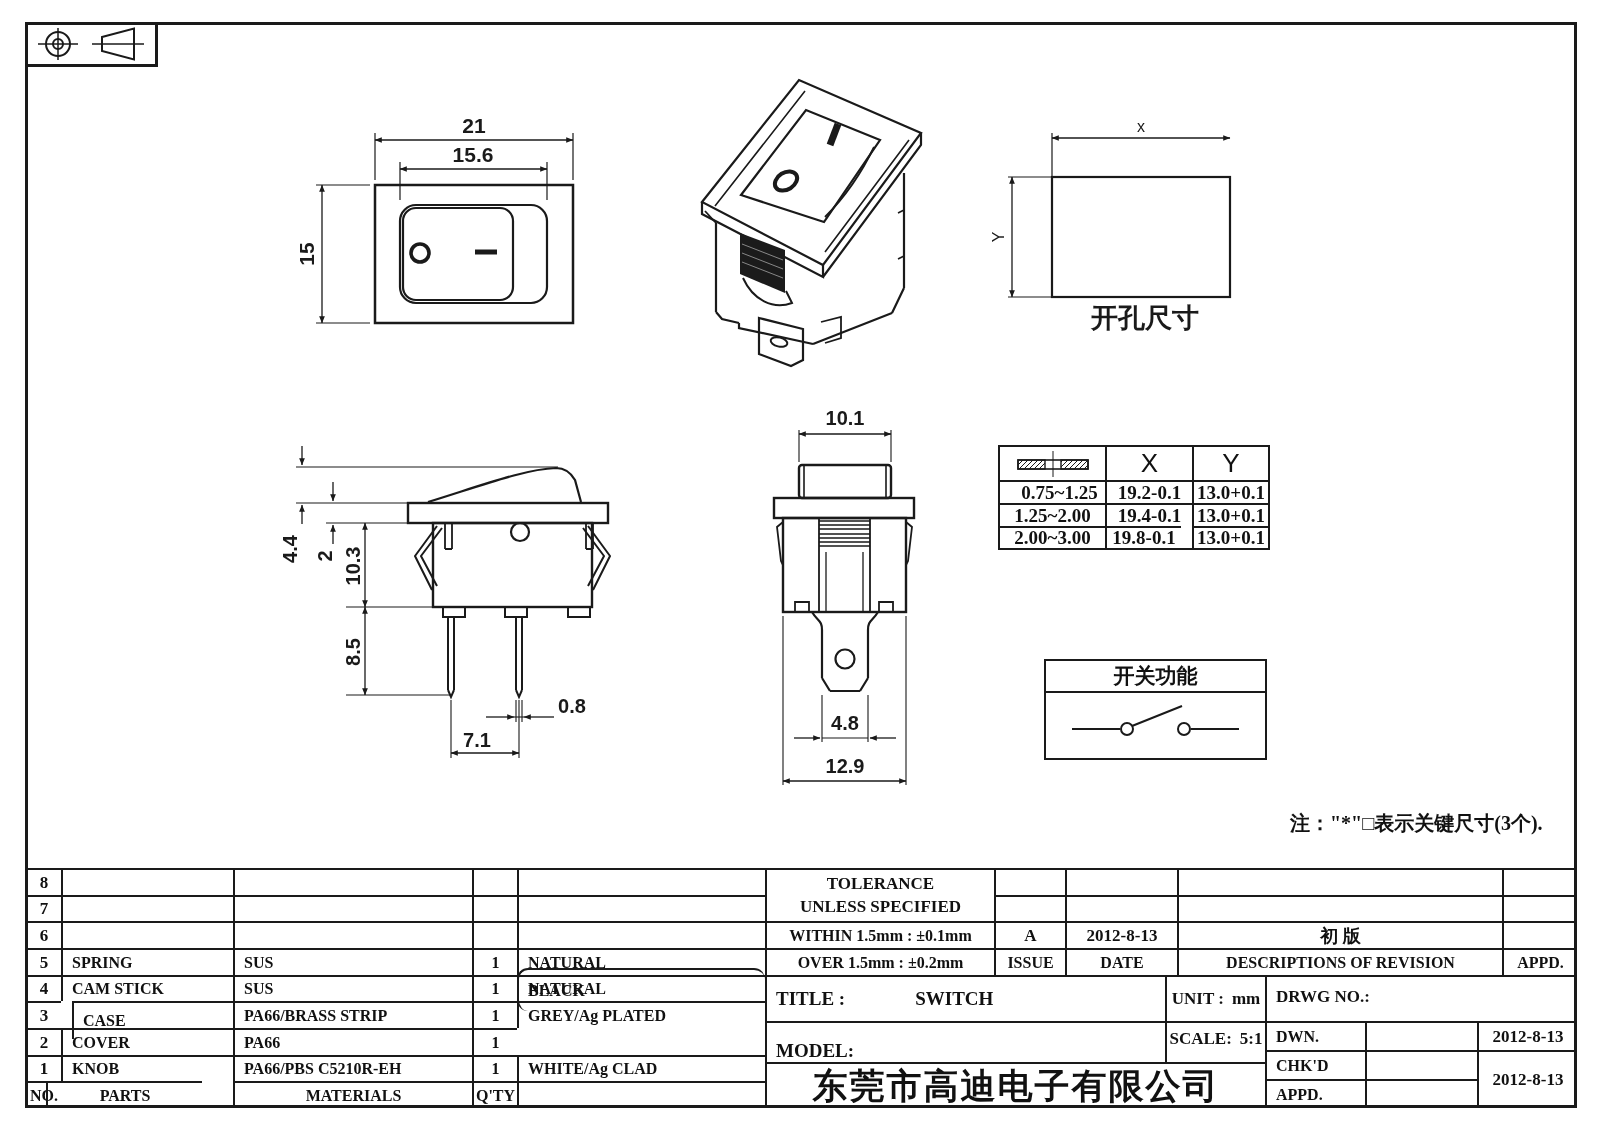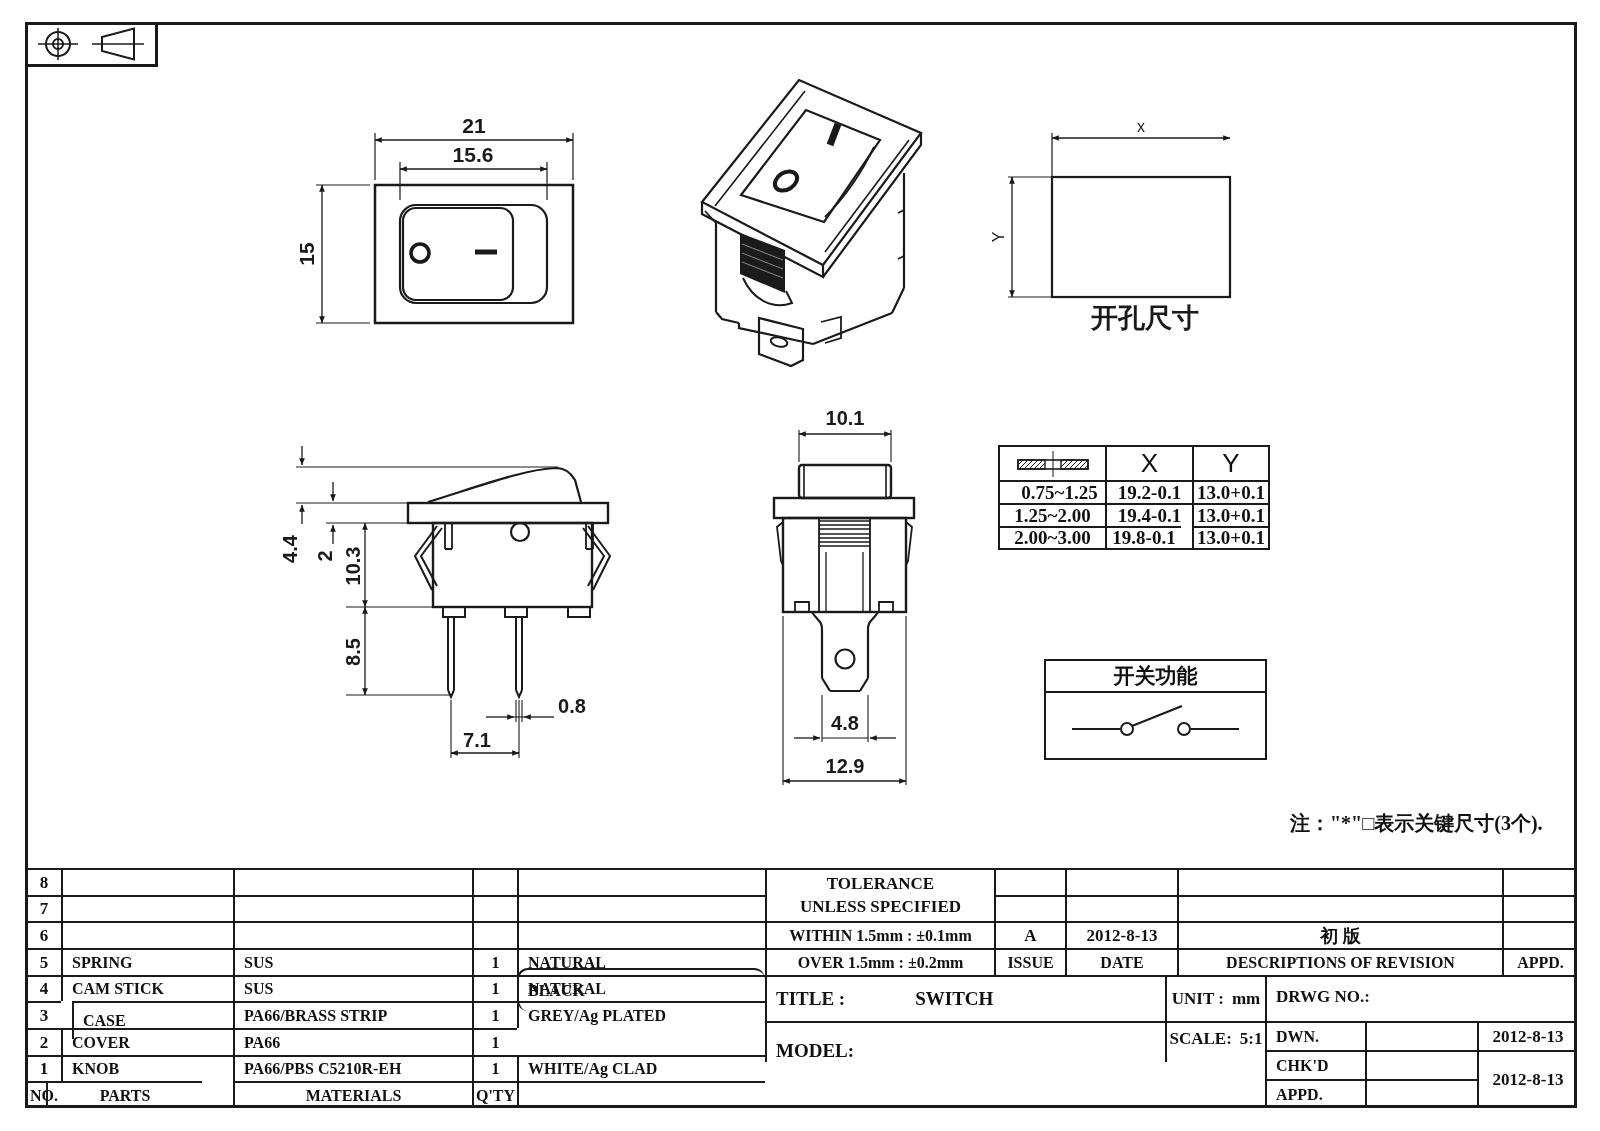--- a/index.html
+++ b/index.html
@@ -315,20 +315,21 @@
     <span>UNIT :</span>
     <span>mm</span>
   </div>
   <div class="cell cl f17" style="left:1265px;top:975px;width:312px;height:46px;align-items:flex-start;padding-top:10px;">DRWG NO.:</div>
 
   <div class="cell cl f19" style="left:765px;top:1021px;width:400px;height:41px;align-items:flex-start;padding-top:17px;">MODEL:</div>
   <div class="cell cc f17" style="left:1165px;top:1021px;width:100px;height:41px;gap:8px;align-items:flex-start;padding-top:6px;">
     <span>SCALE:</span>
     <span>5:1</span>
   </div>
+  <div class="cell cc company" style="left:765px;top:1062px;width:500px;height:46px;font-family:'Liberation Sans',sans-serif;">东莞市高迪电子有限公司</div>
 
   <div class="cell cl f16" style="left:1265px;top:1021px;width:100px;height:29px;">DWN.</div>
   <div class="cell" style="left:1365px;top:1021px;width:112px;height:29px;"></div>
   <div class="cell cc f17" style="left:1477px;top:1021px;width:100px;height:29px;">2012-8-13</div>
 
   <div class="cell cl f16" style="left:1265px;top:1050px;width:100px;height:29px;">CHK'D</div>
   <div class="cell" style="left:1365px;top:1050px;width:112px;height:29px;"></div>
   <div class="cell cc f17" style="left:1477px;top:1050px;width:100px;height:58px;">2012-8-13</div>
 
   <div class="cell cl f16" style="left:1265px;top:1079px;width:100px;height:29px;">APPD.</div>

